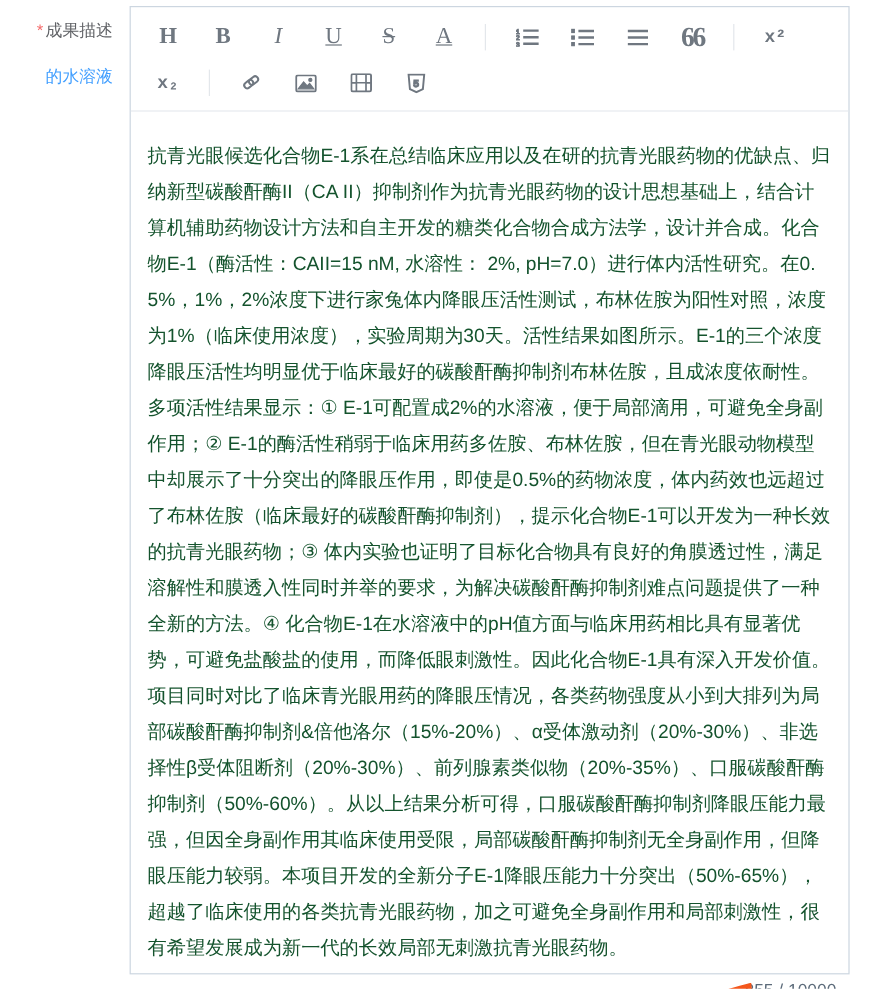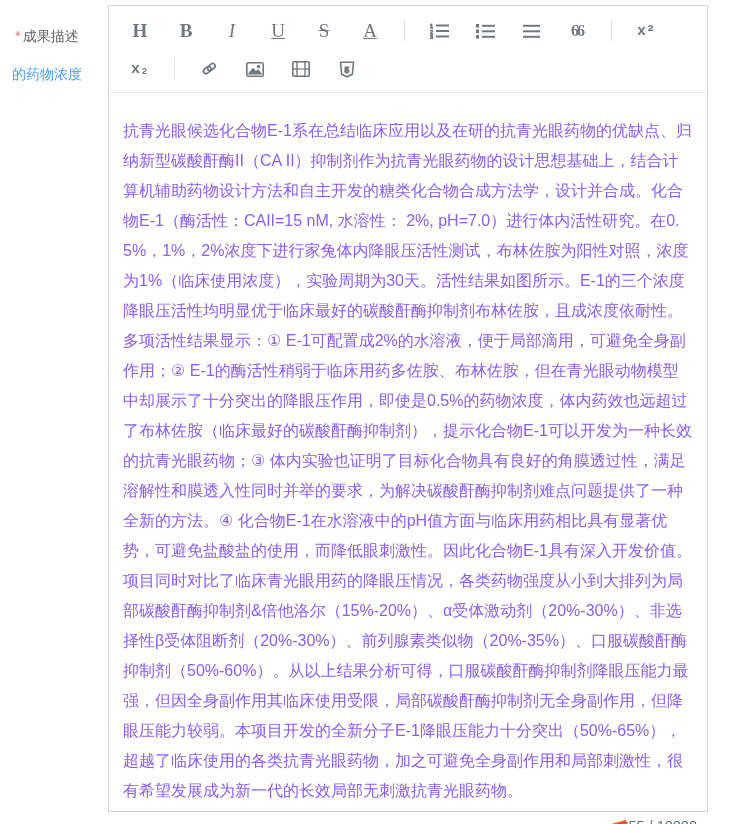--- a/index.html
+++ b/index.html
@@ -1,56 +1,56 @@
 <!DOCTYPE html>
 <html><head>
 <meta charset="utf-8">
 <style>
   * { margin:0; padding:0; box-sizing:border-box; }
   html,body { width:729px; height:824px; background:#ffffff; overflow:hidden;
     font-family:"Liberation Sans","DejaVu Sans",sans-serif; }
   .form-row { display:flex; position:relative; }
-  .label-col { width:94px; padding-top:26px; text-align:center; flex:none; }
+  .label-col { width:94px; padding-top:15px; text-align:right; flex:none; }
   .field-label { font-size:14px; color:#606266; line-height:20px; }
   .field-label .req { color:#f56c6c; margin-right:2px; }
   .helper-link { display:block; margin-top:20px; font-size:14px; color:#409eff; cursor:pointer; }
   .editor-col { margin-left:14px; margin-top:5px; }
   .editor { width:600px; height:807px; border:1px solid #ccd6e0; background:#fff;
     position:relative; display:flex; flex-direction:column; }
   .toolbar { border-bottom:1px solid #e6eaee; padding:6px 0 4px 8px; flex:none; }
   .tb-row { display:flex; align-items:center; height:38px; }
   .tb-btn { width:46px; height:32px; display:flex; align-items:center; justify-content:center;
     color:#6f7780; cursor:pointer; font-family:"Liberation Serif","DejaVu Serif",serif;
     font-size:19px; user-select:none; }
   .g-bold { font-weight:bold; }
   .g-italic { font-style:italic; }
   .g-under { text-decoration:underline; }
   .g-strike { text-decoration:line-through; }
-  .g-quote { font-weight:bold; font-size:16px; letter-spacing:-2px; }
+  .g-quote { font-weight:bold; font-size:23px; letter-spacing:-2px; }
   .g-script { font-family:Liberation Mono, monospace; font-weight:bold; font-size:15px; }
   .tb-sep { width:1px; height:22px; background:#e3e7eb; margin:0 11px; flex:none; }
   .icon { display:flex; align-items:center; justify-content:center; }
   .icon svg { display:block; }
   .icon svg * { stroke:#6f7780; }
   .content { flex:1; position:relative; padding:23px 13px 40px 14px; cursor:text; }
-  .content-text { font-size:16px; line-height:30px; color:#8b5cf6; text-align:left;
+  .content-text { font-size:16px; line-height:30px; color:#14532d; text-align:left;
     word-break:break-all; }
   .char-counter { position:absolute; right:10px; bottom:12px; font-size:14.5px; color:#5c6b7a; }
   .swoosh { position:absolute; left:592px; top:816px; width:36px; height:8px; overflow:hidden; }
 </style>
 </head>
 <body>
 
 <div class="form-row">
 
   <div class="label-col">
     <div class="field-label">
       <span class="req">*</span><span>成果描述</span>
     </div>
-    <span class="helper-link">的药物浓度</span>
+    <span class="helper-link">的水溶液</span>
   </div>
 
   <div class="editor-col">
     <div class="editor">
 
       <div class="toolbar">
         <div class="tb-row">
           <div class="tb-btn g-bold">H</div>
           <div class="tb-btn g-bold">B</div>
           <div class="tb-btn g-italic">I</div>

